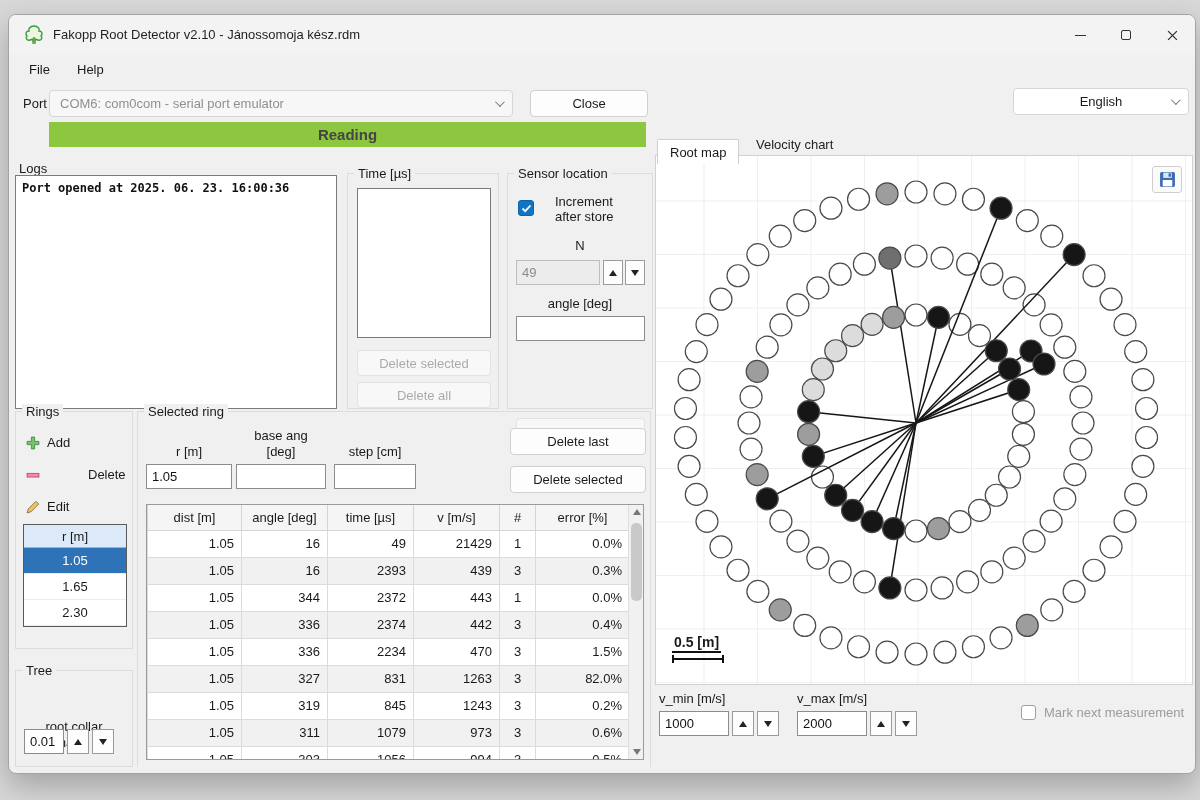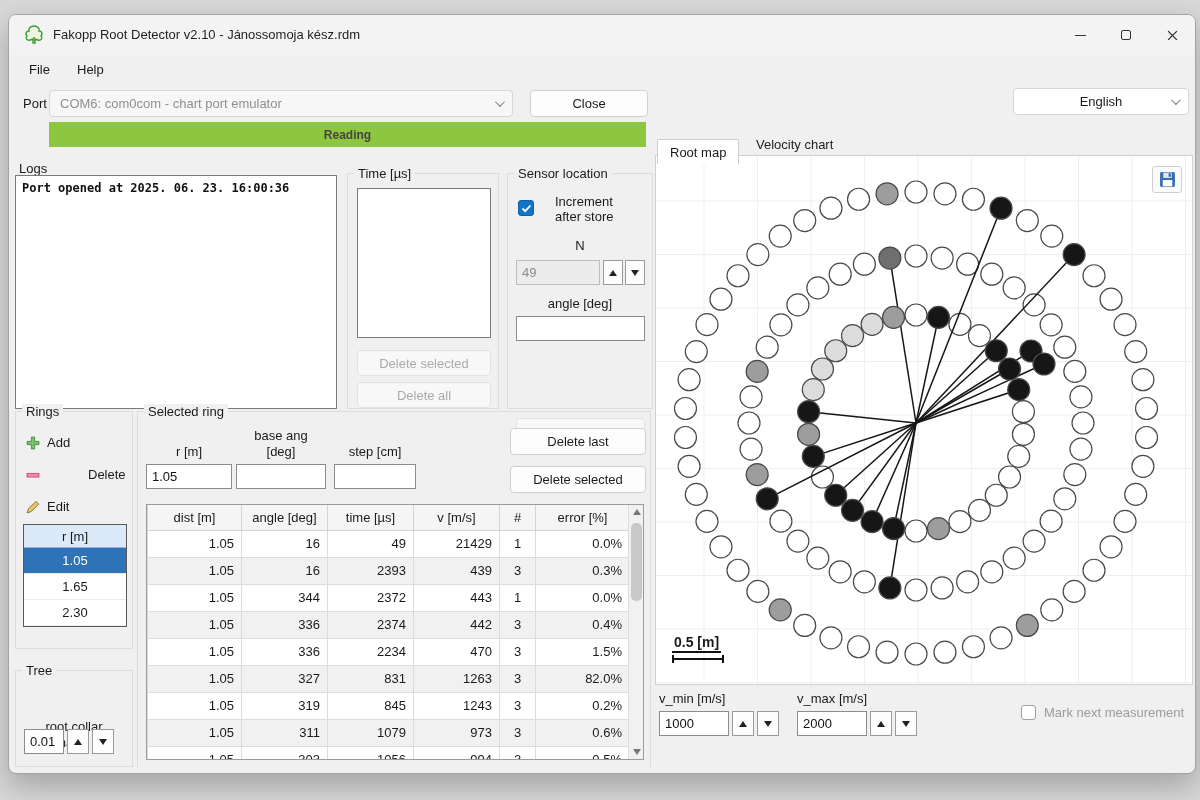--- a/index.html
+++ b/index.html
@@ -22,21 +22,21 @@
   .menu-file { left:12px; } .menu-help { left:60px; }
 
   
   .lbl { position:absolute; color:#1a1a1a; }
   .combo { position:absolute; background:#f7f7f7; border:1px solid #d6d6d6; border-radius:4px; display:flex; align-items:center; padding:0 10px; }
   .combo .chev { position:absolute; right:10px; width:7px; height:7px; border-right:1.6px solid #7a7a7a; border-bottom:1.6px solid #7a7a7a; transform:rotate(45deg) translateY(-2px); }
   .btn { position:absolute; background:#fdfdfd; border:1px solid #d0d0d0; border-radius:4px; display:flex; align-items:center; justify-content:center; font-size:13px; }
   .btn.disabled { color:#aaaaaa; background:#f8f8f8; border-color:#e2e2e2; }
 
   .reading-bar { position:absolute; left:40px; top:107px; width:597px; height:25px; display:flex; align-items:center; justify-content:center;
-                 font-weight:bold; font-size:12px; color:#454545; }
+                 font-weight:bold; font-size:15px; color:#454545; }
 
   
   .logs-box { position:absolute; left:6px; top:160px; width:322px; height:234px; background:#fff; border:1px solid #7a7a7a;
               font-family:"DejaVu Sans Mono", monospace; font-weight:bold; font-size:12px; padding:5px 6px; color:#111; }
 
   
   .group { position:absolute; border:1px solid #dcdcdc; }
   .glabel { position:absolute; top:-8px; left:6px; background:#f0f0f0; padding:0 4px; font-size:13px; }
   .tb { position:absolute; background:#fff; border:1px solid #8c8c8c; font-family:"Liberation Sans",sans-serif; font-size:13px; padding:0 5px; color:#111; }
   .tb.dis { background:#ececec; color:#8a8a8a; border-color:#bdbdbd; }
@@ -116,21 +116,21 @@
     </div>
   </div>
 
   <div class="menubar">
     <span class="menu-item menu-file">File</span>
     <span class="menu-item menu-help">Help</span>
   </div>
 
   <span class="lbl" style="left:14px; top:81px;">Port</span>
   <div class="combo" style="left:40px; top:75px; width:464px; height:27px; color:#8f8f8f;">
-    <span>COM6: com0com - chart port emulator</span>
+    <span>COM6: com0com - serial port emulator</span>
     <span class="chev"></span>
   </div>
   <div class="btn" style="left:521px; top:75px; width:118px; height:27px;">Close</div>
   <div class="combo" style="left:1004px; top:73px; width:176px; height:27px; background:#fff; justify-content:center;">
     <span>English</span>
     <span class="chev"></span>
   </div>
 
   <div class="reading-bar" id="reading-bar" style="background: rgb(141, 198, 63);">
     <span>Reading</span>

